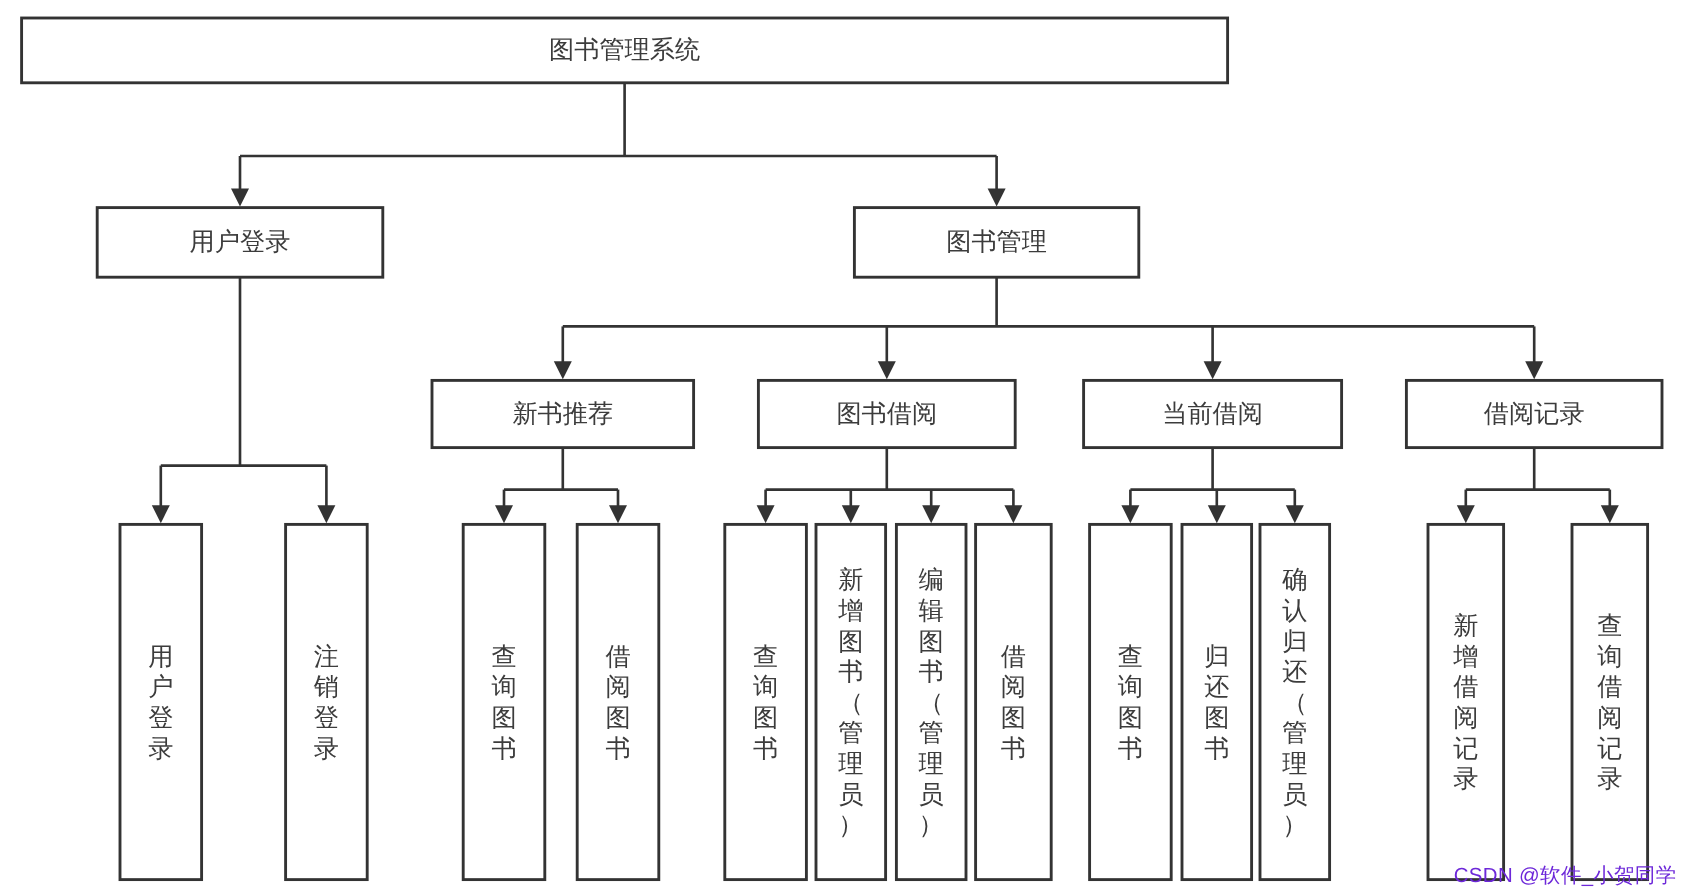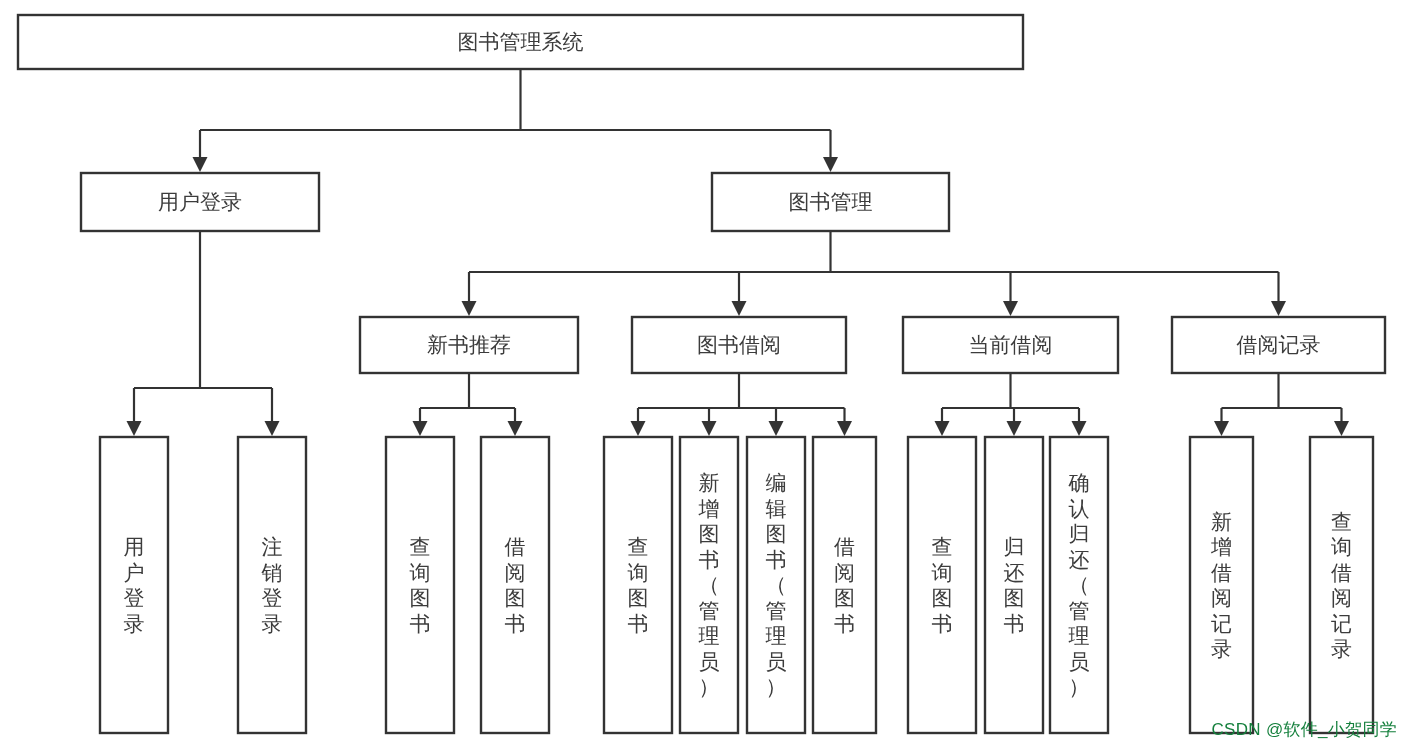--- a/index.html
+++ b/index.html
@@ -50,21 +50,21 @@
   .arrow-head {
     fill: #333333;
     stroke: none;
   }
   .watermark {
     position: absolute;
     right: 8px;
     bottom: 6px;
     font-family: "Liberation Sans", "DejaVu Sans", sans-serif;
     font-size: 17px;
-    color: #15803d;
+    color: #6d28d9;
     white-space: nowrap;
     letter-spacing: 0.3px;
   }
 </style>
 </head>
 <body>
 
 <svg id="canvas" viewBox="0 0 1405 747">
   <defs>
     <g id="arrow-proto"></g>

